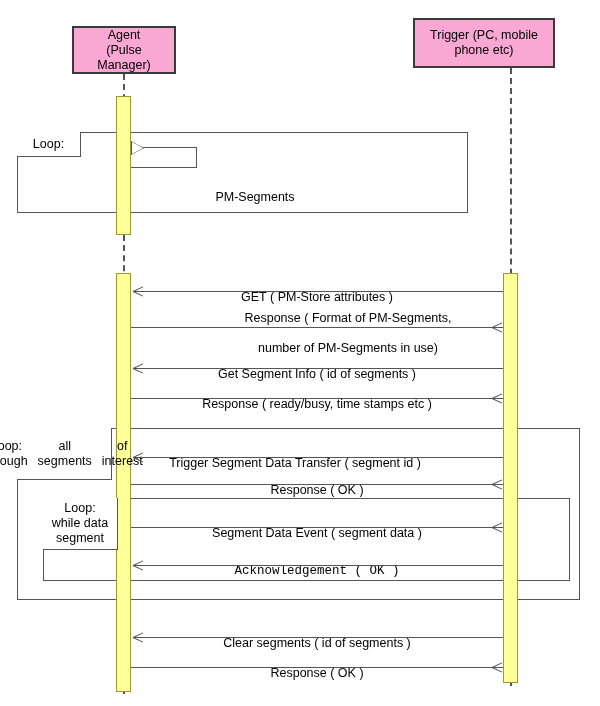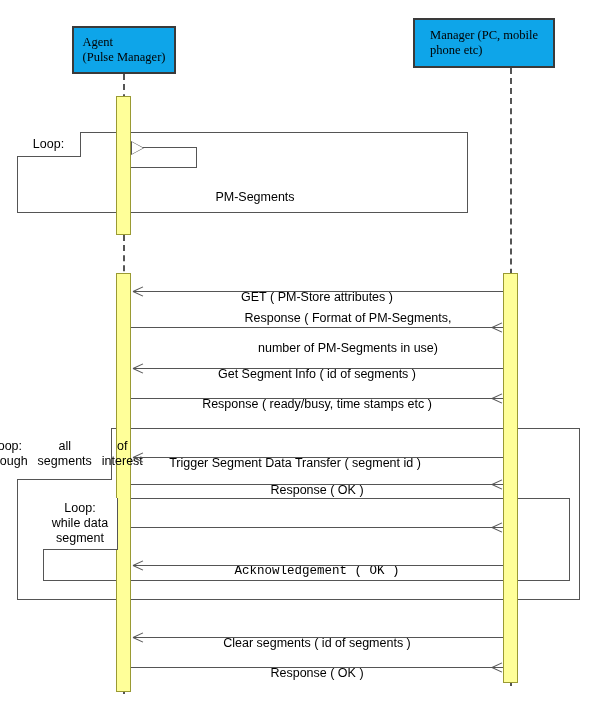--- a/index.html
+++ b/index.html
@@ -16,30 +16,29 @@
     width: 600px;
     height: 706px;
     overflow: hidden;
     background: #ffffff;
   }
 
   
   .participant {
     position: absolute;
     box-sizing: border-box;
-    background: #0ea5e9;
+    background: #f9a8d4;
     border: 2px solid #3a3a3a;
     display: flex;
     align-items: center;
     justify-content: center;
-    text-align: left;
+    text-align: center;
     font-size: 12.5px;
     line-height: 15px;
     color: #000;
-    font-family: Liberation Serif, serif;
   }
   .participant .ptext { display: block; padding: 0 4px; }
 
   
   .lifeline {
     position: absolute;
     width: 0;
     border-left: 2px dashed #555555;
   }
 
@@ -146,21 +145,21 @@
 </head>
 <body>
 
 <div id="diagram">
 
   <div class="participant" style="left:72px; top:26px; width:104px; height:48px;">
     <span class="ptext"><span>Agent</span><br><span>(Pulse Manager)</span></span>
   </div>
 
   <div class="participant" style="left:413px; top:18px; width:142px; height:50px;">
-    <span class="ptext"><span>Manager (PC, mobile</span><br><span>phone etc)</span></span>
+    <span class="ptext"><span>Trigger (PC, mobile</span><br><span>phone etc)</span></span>
   </div>
 
   <div class="lifeline" style="left:123px; top:74px; height:620px;"></div>
   <div class="lifeline" style="left:510px; top:68px; height:618px;"></div>
 
   <div class="frame" style="left:17px; top:132px; width:451px; height:81px;"></div>
   <div class="frame-label" style="left:17px; top:132px; width:64px; height:25px;">
     <span class="ltext">Loop:</span>
   </div>
 
@@ -227,20 +226,23 @@
   </div>
   <div class="msg-line" style="left:133px; top:457px; width:370px;"></div>
   <div class="arrow-head arrow-left" style="left:133px; top:457px;"></div>
 
   <div class="msg-label" style="left:131px; top:468px; width:372px;">
     <div>Response ( OK )</div>
   </div>
   <div class="msg-line" style="left:131px; top:484px; width:372px;"></div>
   <div class="arrow-head arrow-right" style="left:492px; top:484px;"></div>
 
+  <div class="msg-label" style="left:131px; top:511px; width:372px;">
+    <div>Segment Data Event ( segment data )</div>
+  </div>
   <div class="msg-line" style="left:131px; top:527px; width:372px;"></div>
   <div class="arrow-head arrow-right" style="left:492px; top:527px;"></div>
 
   <div class="msg-label" style="left:131px; top:549px; width:372px;font-family:Liberation Mono, monospace;">
     <div>Acknowledgement ( OK )</div>
   </div>
   <div class="msg-line" style="left:133px; top:565px; width:370px;"></div>
   <div class="arrow-head arrow-left" style="left:133px; top:565px;"></div>
 
   <div class="msg-label" style="left:131px; top:621px; width:372px;">

